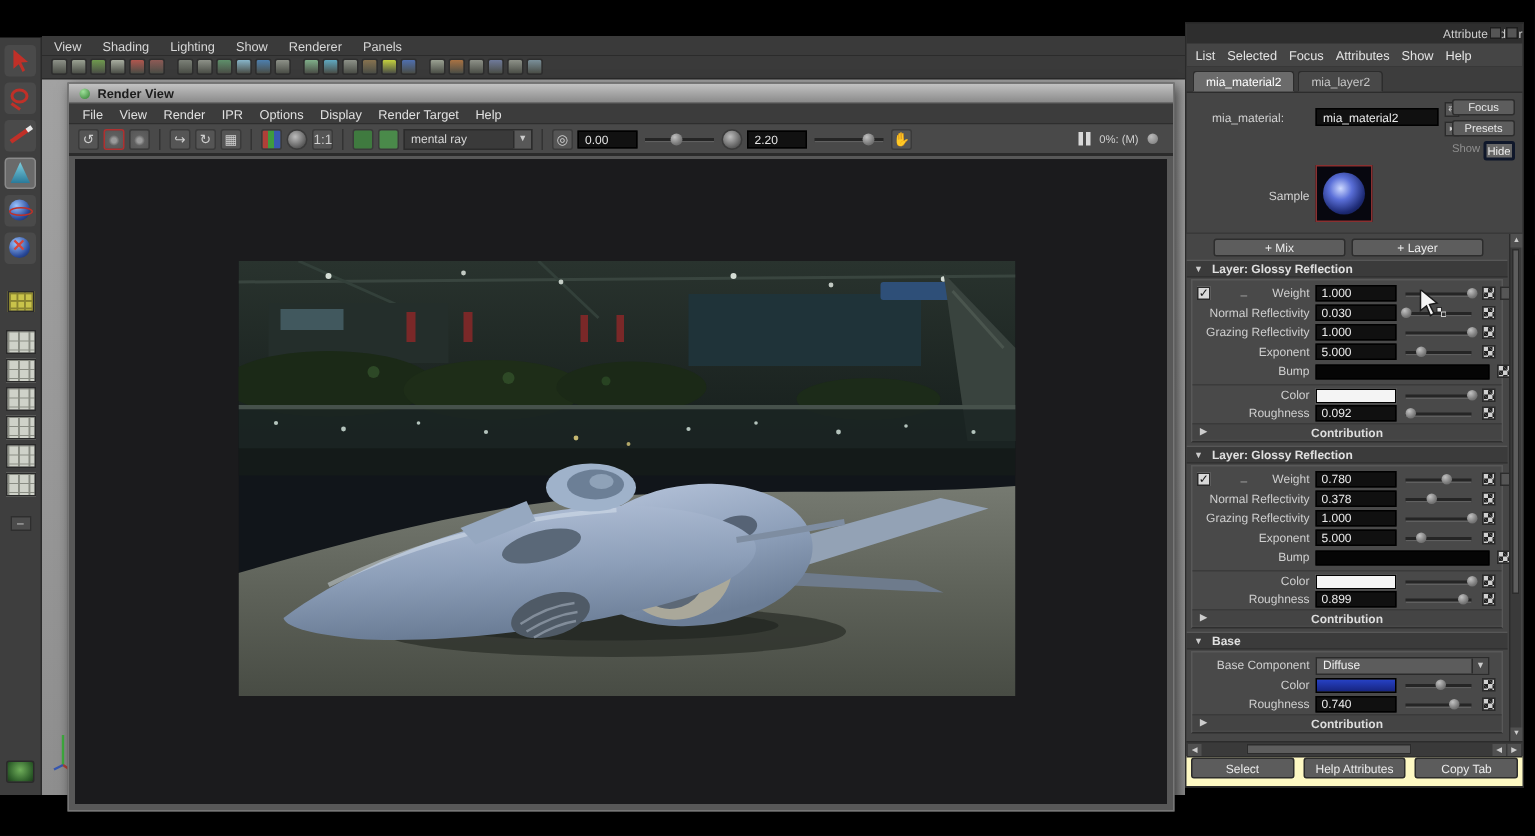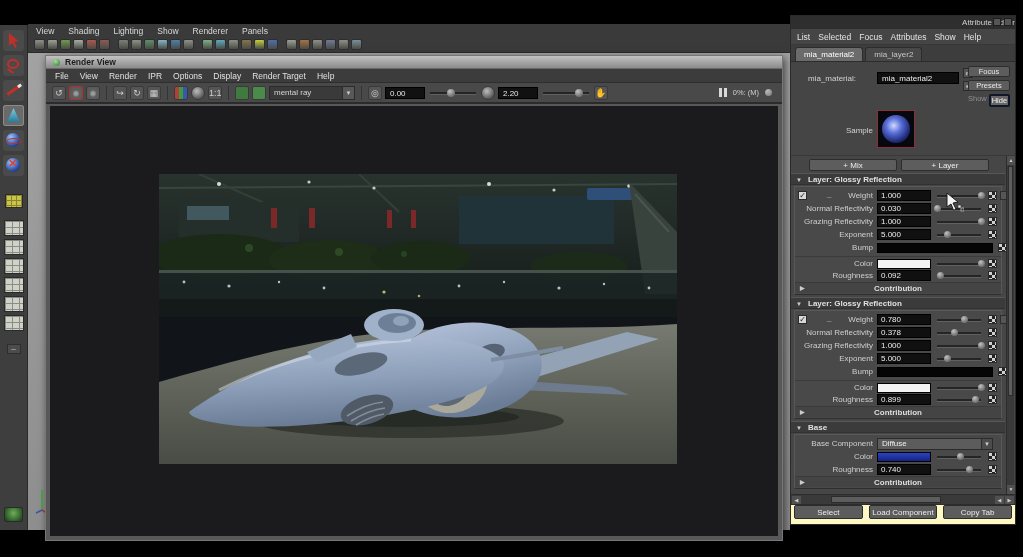--- a/index.html
+++ b/index.html
@@ -574,21 +574,21 @@
       </div>
     </div>
     <div class="ae-hscroll">
       <span class="harrow h-l">◀</span>
       <span class="thumb"></span>
       <span class="harrow h-r1">◀</span>
       <span class="harrow h-r2">▶</span>
     </div>
     <div class="ae-footer">
       <span class="footer-btn">Select</span>
-      <span class="footer-btn">Load Component</span>
+      <span class="footer-btn">Help Attributes</span>
       <span class="footer-btn">Copy Tab</span>
     </div>
   </div>
 
   <svg id="mouse-cursor" width="18" height="20" viewBox="0 0 18 20">
     <polygon points="1,0 12,9 7,10 10,16 7.6,17.4 5,11 1,14" fill="#f4f4f4" stroke="#1a1a1a" stroke-width="1"></polygon>
     <rect x="12" y="12" width="3" height="3" fill="#eee" stroke="#222" stroke-width=".6"></rect>
     <rect x="15" y="15" width="3" height="3" fill="#333" stroke="#ddd" stroke-width=".6"></rect>
   </svg>
 </div>

